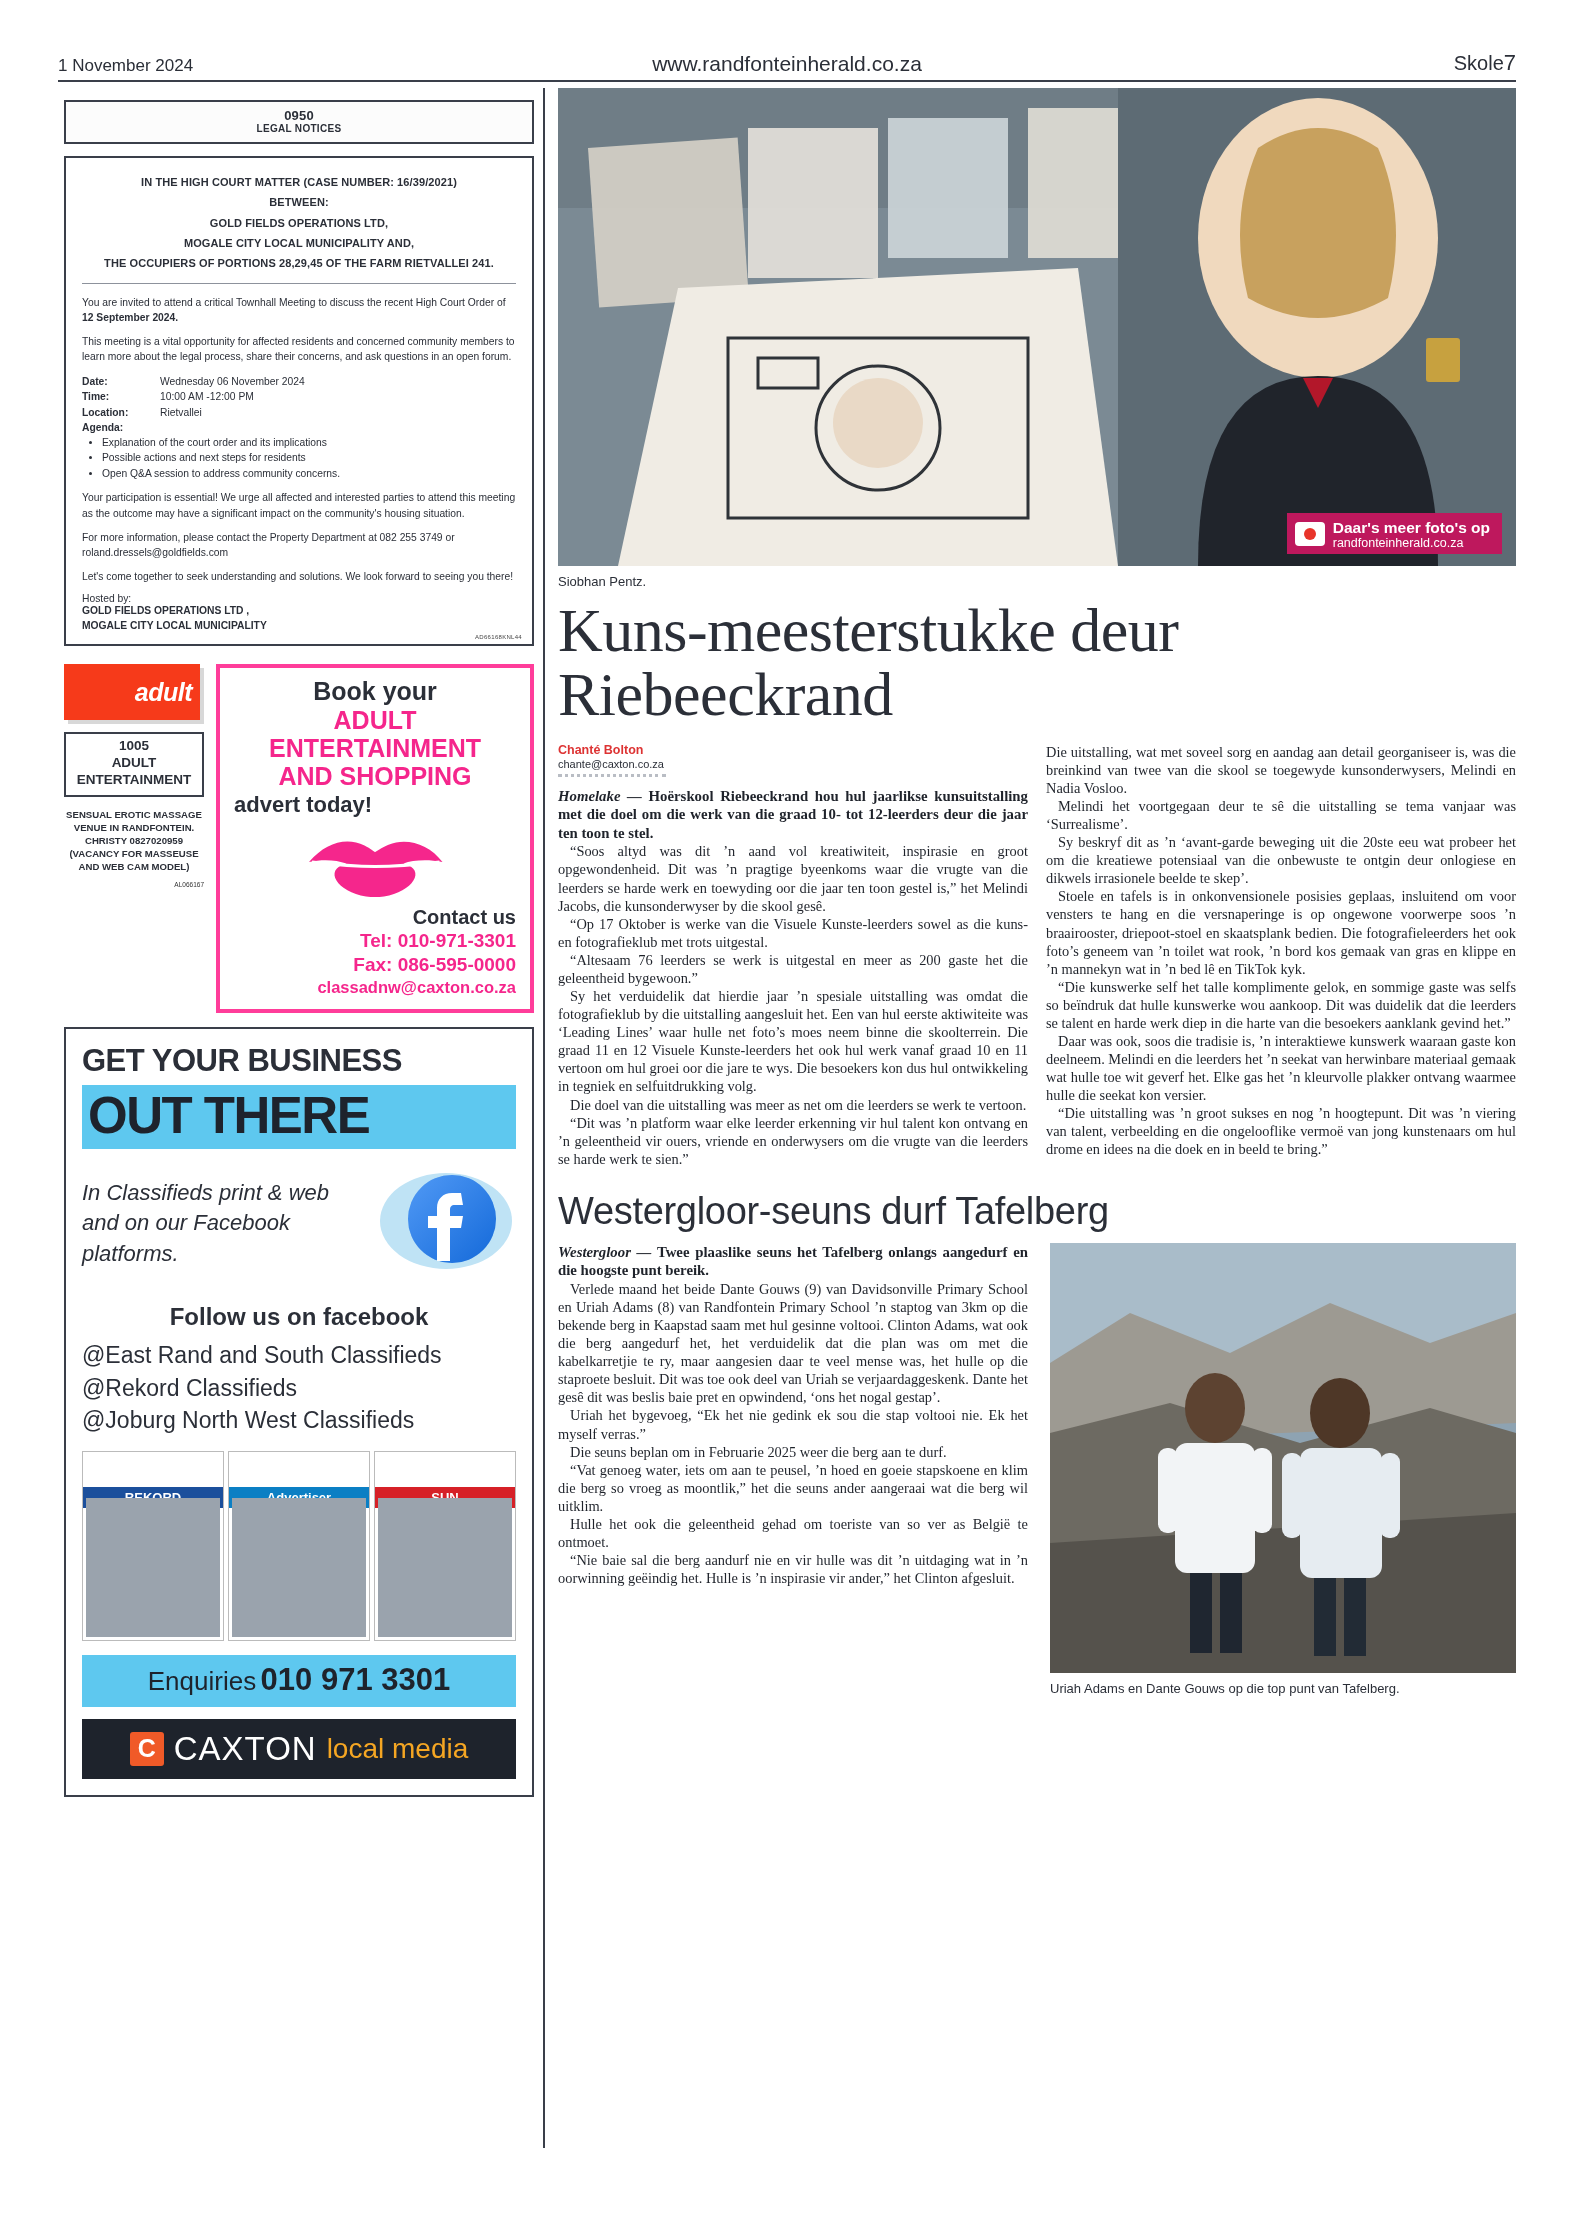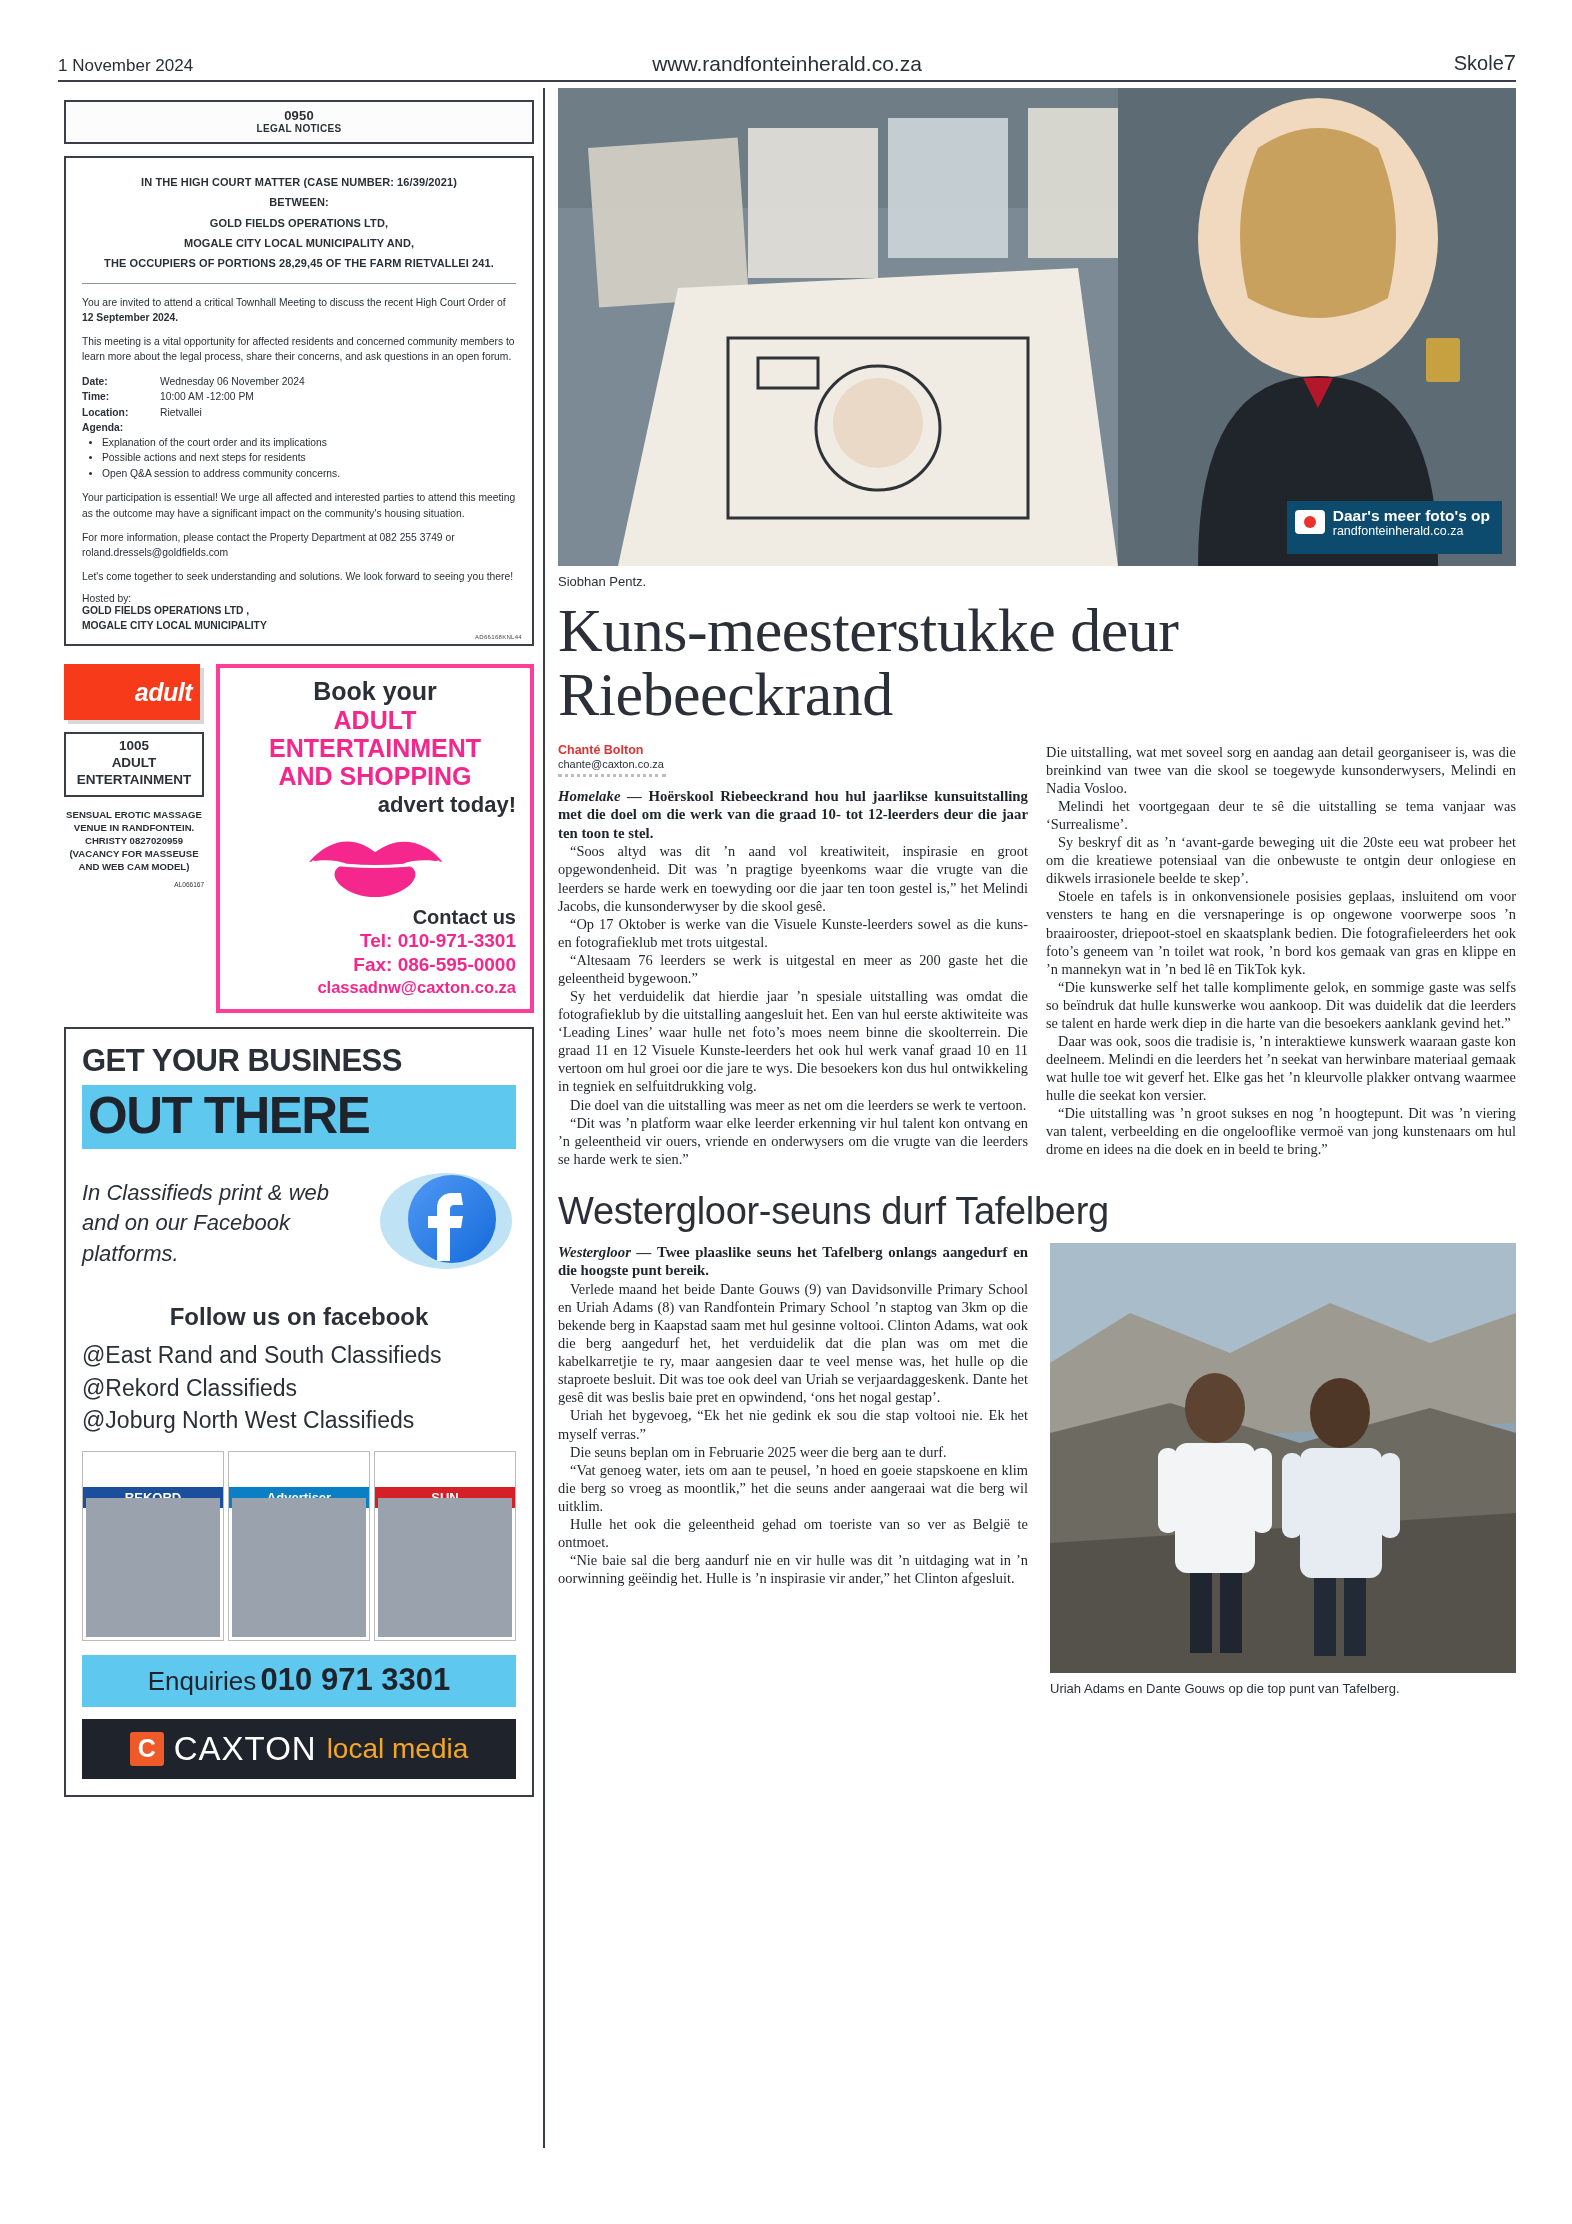--- a/index.html
+++ b/index.html
@@ -67,21 +67,21 @@
   }
   .adult-body { font-size: 9.6px; font-weight: bold; text-align: center; line-height: 1.35; margin-top: 12px; }
   .adult-code { font-size: 6.5px; text-align: right; margin-top: 7px; color: #333; }
 
   .pink-ad {
     flex: 1; border: 4px solid #ff3d9a; background: #fff; padding: 10px 14px 12px;
     position: relative; min-height: 232px;
   }
   .pa-l1 { text-align: center; font-size: 25px; font-weight: bold; color: #2b2f38; line-height:1.1;}
   .pa-l2 { text-align: center; font-size: 25px; font-weight: bold; color: #f5268c; line-height: 1.12; }
-  .pa-l3 { text-align: right; font-size: 22px; font-weight: bold; color: #2b2f38; margin-top: 2px;}
+  .pa-l3 { text-align: left; font-size: 22px; font-weight: bold; color: #2b2f38; margin-top: 2px;}
   .lips { width: 150px; height: 78px; margin: 8px auto 2px; display:block;}
   .pa-contact { text-align: right; font-size: 20px; font-weight: bold; margin-top: 2px; color:#2b2f38;}
   .pa-tel { text-align: right; font-size: 19px; font-weight: bold; color: #f5268c; line-height: 1.25; }
   .pa-mail { text-align: right; font-size: 16.5px; font-weight: bold; color: #f5268c; margin-top: 2px;}
 
   
   .promo { border: 2px solid #3a3f4a; margin-top: 14px; background: #fff; padding: 14px 16px 16px; }
   .promo-h1 { font-size: 31px; font-weight: bold; letter-spacing: -.5px; color:#2b2f38; }
   .promo-band { background: #5ec8ef; margin-top: 6px; padding: 4px 6px 6px; }
   .promo-band span { font-size: 51px; font-weight: bold; letter-spacing: -1.5px; color: #1e232c; display:block; line-height:1.05;}
@@ -101,22 +101,22 @@
   .caxton { background: #1e232c; margin-top: 12px; display:flex; align-items:center; justify-content:center; gap:10px; padding: 11px 0; }
   .cax-mark { width: 34px; height: 34px; background: #f05a28; color: #fff; font-weight: bold; font-size: 25px;
               display:flex; align-items:center; justify-content:center; border-radius:3px; }
   .cax-t1 { color: #fff; font-size: 33px; letter-spacing: 1px; }
   .cax-t2 { color: #f5a623; font-size: 28px; }
 
   
   .right-col { position: absolute; left: 558px; top: 88px; width: 958px; }
   .hero-photo { width: 958px; height: 478px; position: relative; overflow: hidden; background:#7e8a94; }
   .hero-badge {
-    position: absolute; right: 14px; bottom: 12px; background: #0c4a6e; color: #fff;
-    display: flex; align-items: center; gap: 8px; padding: 6px 12px 16px 8px;
+    position: absolute; right: 14px; bottom: 12px; background: #be185d; color: #fff;
+    display: flex; align-items: center; gap: 8px; padding: 6px 12px 4px 8px;
   }
   .cam-ic { width: 30px; height: 24px; background: #fff; border-radius: 4px; position: relative; flex:none;}
   .cam-ic::after { content:""; position:absolute; left:9px; top:6px; width:12px; height:12px; border-radius:50%; background:#e8342a;}
   .hb-l1 { font-size: 15.5px; font-weight: bold; line-height: 1.1; }
   .hb-l2 { font-size: 12.5px; line-height: 1.15; }
   .photo-cap { font-size: 13px; margin: 8px 0 10px; color:#2b2f38;}
 
   .headline { font-family: "Liberation Serif", serif; font-size: 62px; line-height: 1.03; font-weight: normal; letter-spacing:-.5px; margin-bottom: 16px; color:#2b2f38;}
 
   .byline-name { font-size: 12.5px; font-weight: bold; color: #d33; }

